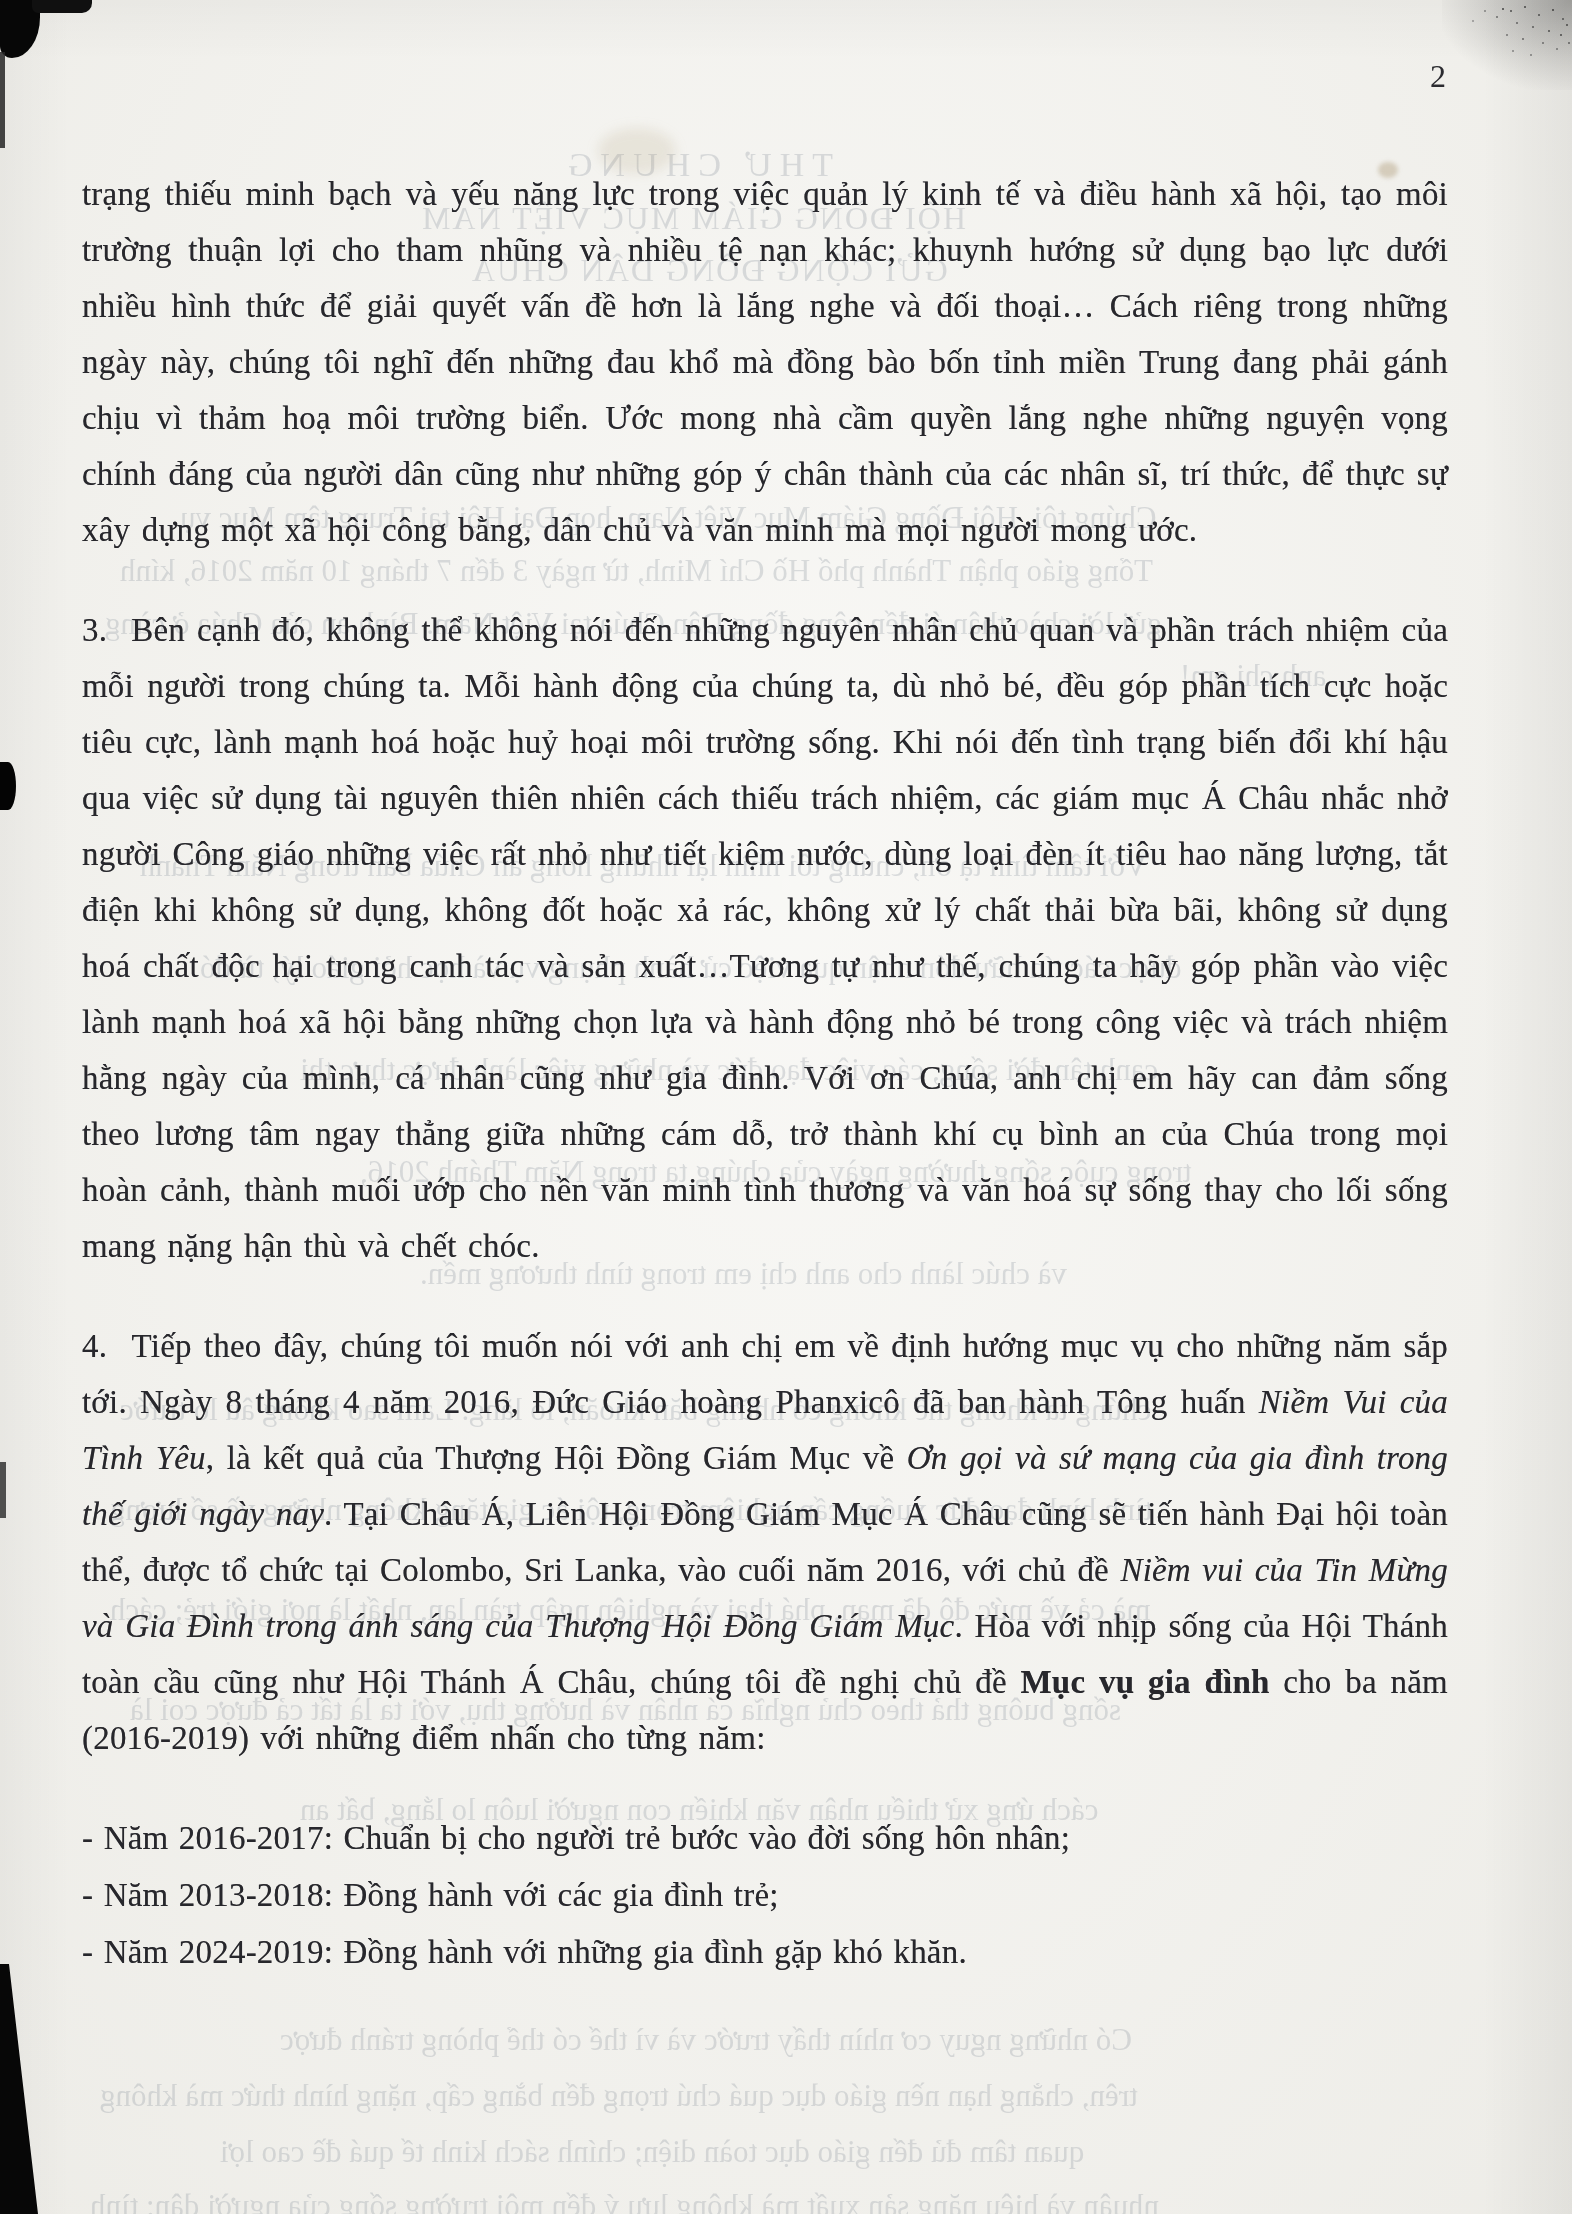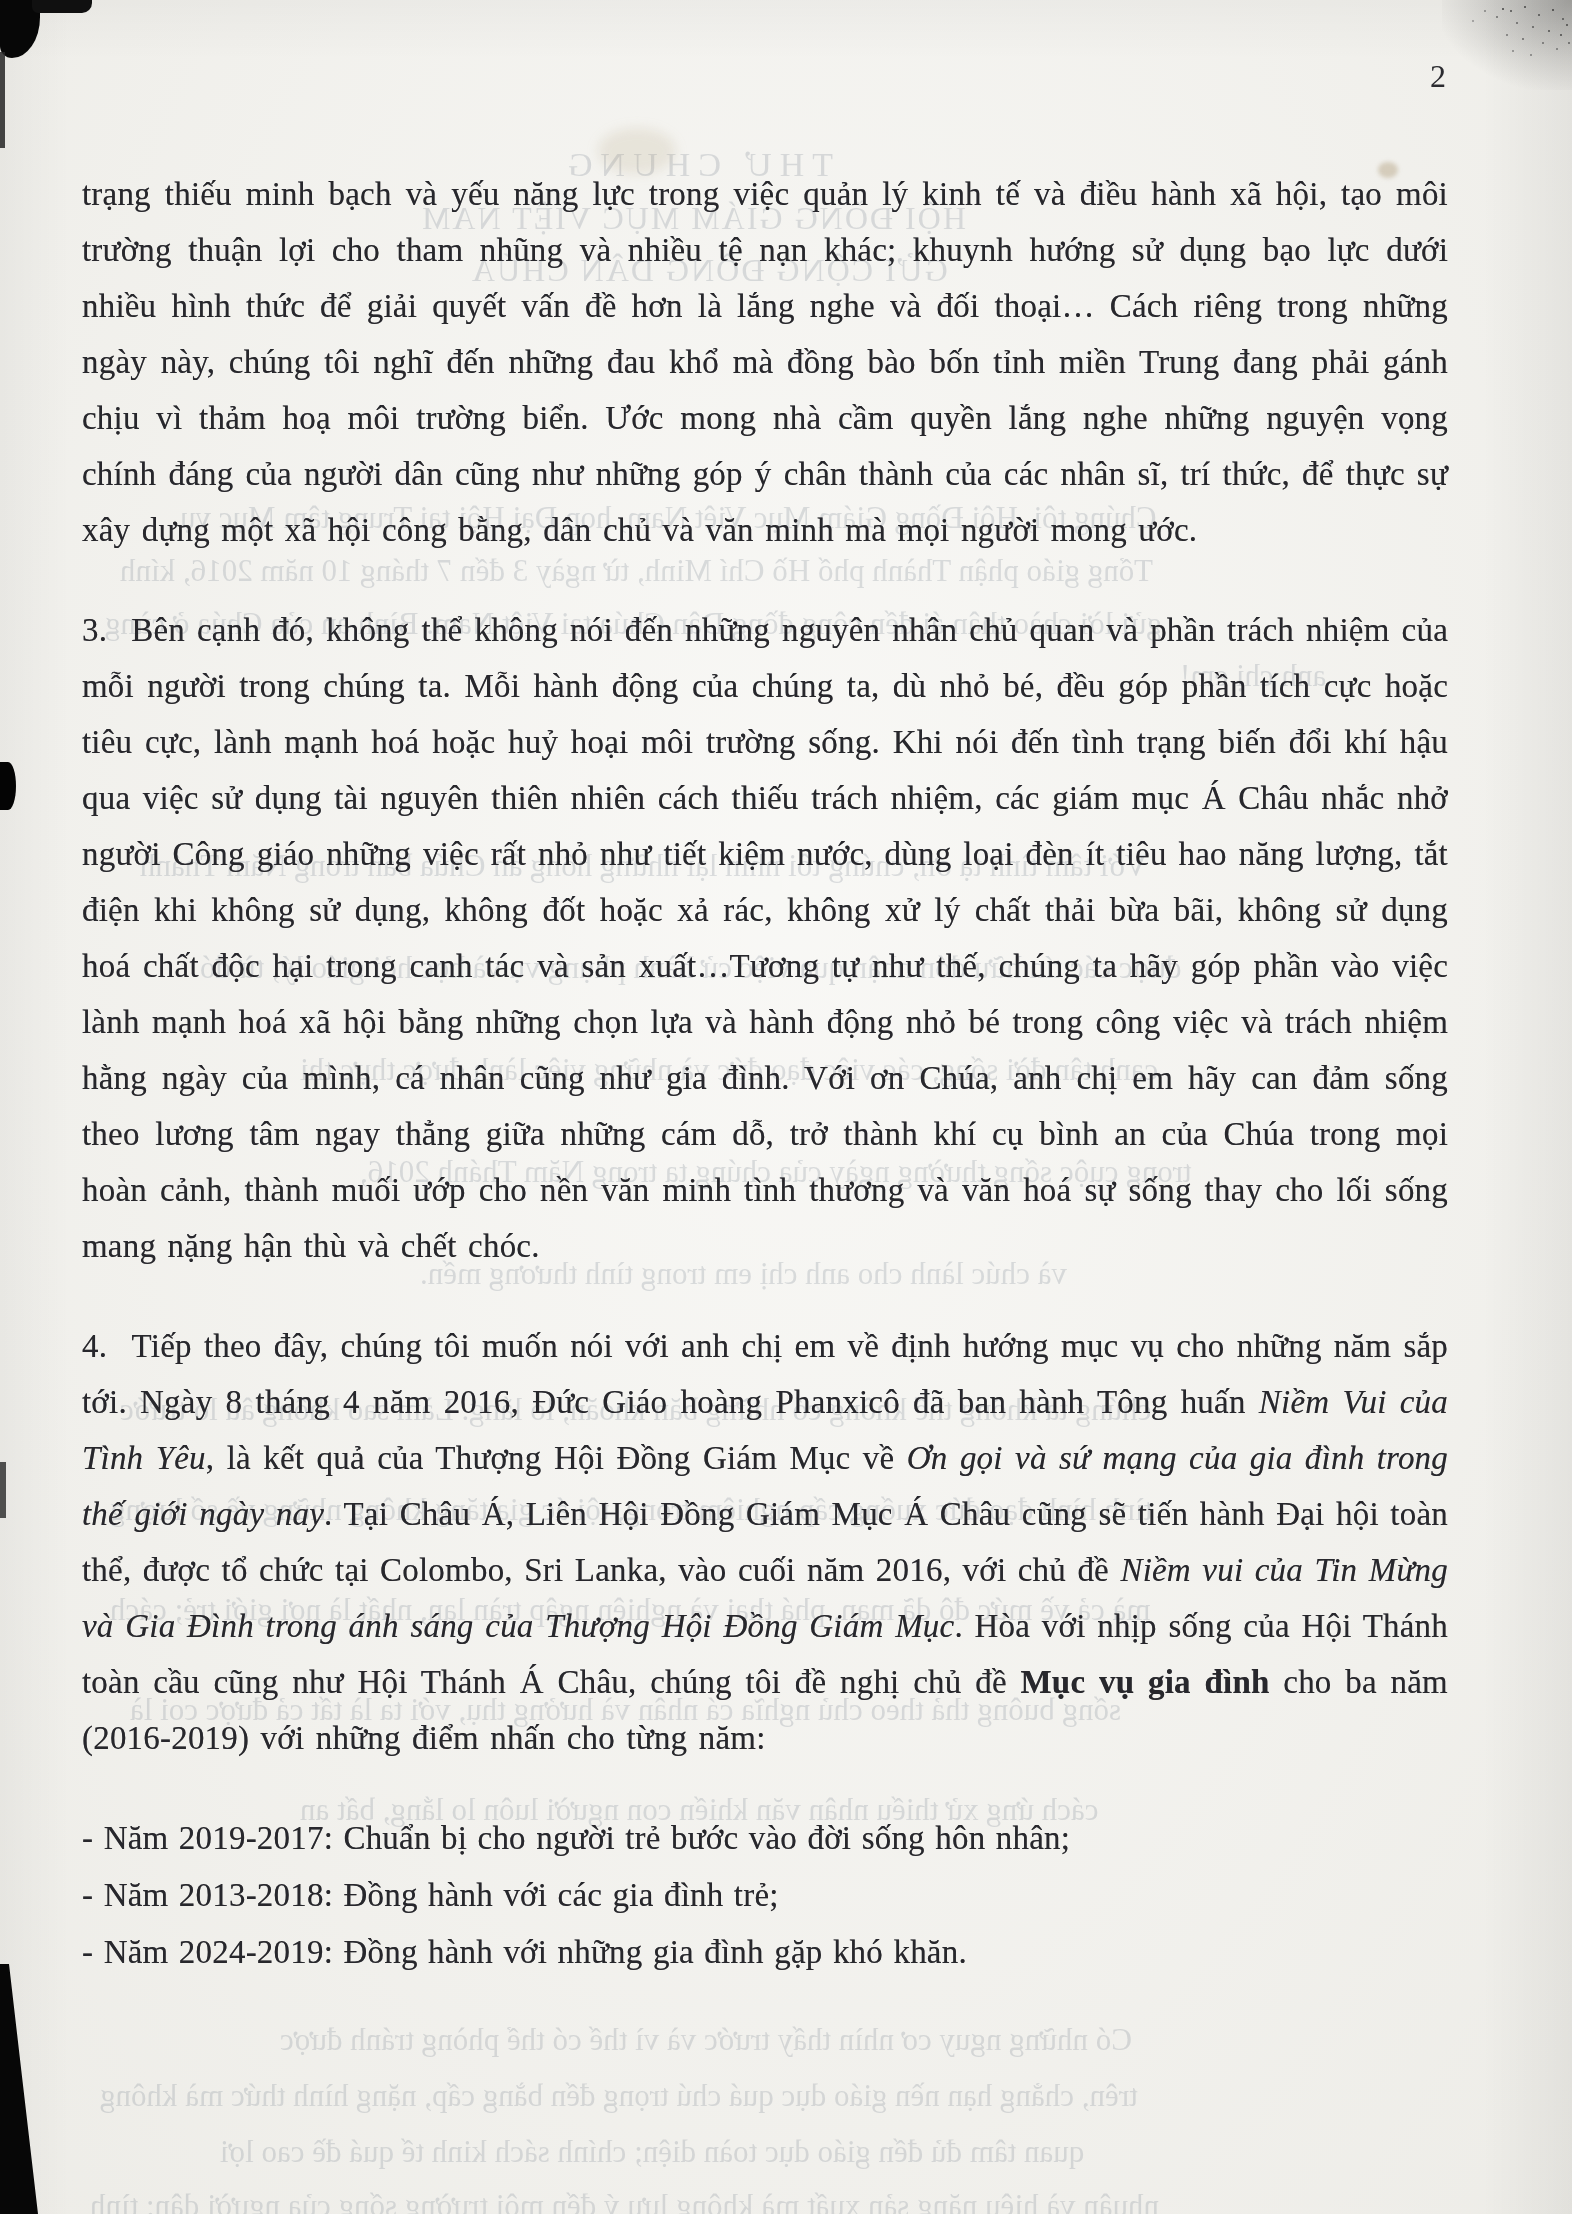--- a/index.html
+++ b/index.html
@@ -102,21 +102,21 @@
 
   <div class="pagenum">2</div>
 
   <div class="content">
     <div id="paragraphs">
         <p class="para"><span>trạng thiếu minh bạch và yếu năng lực trong việc quản lý kinh tế và điều hành xã hội, tạo môi trường thuận lợi cho tham nhũng và nhiều tệ nạn khác; khuynh hướng sử dụng bạo lực dưới nhiều hình thức để giải quyết vấn đề hơn là lắng nghe và đối thoại… Cách riêng trong những ngày này, chúng tôi nghĩ đến những đau khổ mà đồng bào bốn tỉnh miền Trung đang phải gánh chịu vì thảm hoạ môi trường biển. Ước mong nhà cầm quyền lắng nghe những nguyện vọng chính đáng của người dân cũng như những góp ý chân thành của các nhân sĩ, trí thức, để thực sự xây dựng một xã hội công bằng, dân chủ và văn minh mà mọi người mong ước.</span></p>
         <p class="para"><span>3.&nbsp;&nbsp;Bên cạnh đó, không thể không nói đến những nguyên nhân chủ quan và phần trách nhiệm của mỗi người trong chúng ta. Mỗi hành động của chúng ta, dù nhỏ bé, đều góp phần tích cực hoặc tiêu cực, lành mạnh hoá hoặc huỷ hoại môi trường sống. Khi nói đến tình trạng biến đổi khí hậu qua việc sử dụng tài nguyên thiên nhiên cách thiếu trách nhiệm, các giám mục Á Châu nhắc nhở người Công giáo những việc rất nhỏ như tiết kiệm nước, dùng loại đèn ít tiêu hao năng lượng, tắt điện khi không sử dụng, không đốt hoặc xả rác, không xử lý chất thải bừa bãi, không sử dụng hoá chất độc hại trong canh tác và sản xuất…Tương tự như thế, chúng ta hãy góp phần vào việc lành mạnh hoá xã hội bằng những chọn lựa và hành động nhỏ bé trong công việc và trách nhiệm hằng ngày của mình, cá nhân cũng như gia đình. Với ơn Chúa, anh chị em hãy can đảm sống theo lương tâm ngay thẳng giữa những cám dỗ, trở thành khí cụ bình an của Chúa trong mọi hoàn cảnh, thành muối ướp cho nền văn minh tình thương và văn hoá sự sống thay cho lối sống mang nặng hận thù và chết chóc.</span></p>
         <p class="para"><span>4.&nbsp;&nbsp;Tiếp theo đây, chúng tôi muốn nói với anh chị em về định hướng mục vụ cho những năm sắp tới. Ngày 8 tháng 4 năm 2016, Đức Giáo hoàng Phanxicô đã ban hành Tông huấn </span><i>Niềm Vui của Tình Yêu</i><span>, là kết quả của Thượng Hội Đồng Giám Mục về </span><i>Ơn gọi và sứ mạng của gia đình trong thế giới ngày nay</i><span>. Tại Châu Á, Liên Hội Đồng Giám Mục Á Châu cũng sẽ tiến hành Đại hội toàn thể, được tổ chức tại Colombo, Sri Lanka, vào cuối năm 2016, với chủ đề </span><i>Niềm vui của Tin Mừng và Gia Đình trong ánh sáng của Thượng Hội Đồng Giám Mục</i><span>. Hòa với nhịp sống của Hội Thánh toàn cầu cũng như Hội Thánh Á Châu, chúng tôi đề nghị chủ đề </span><b>Mục vụ gia đình</b><span> cho ba năm (2016-2019) với những điểm nhấn cho từng năm:</span></p>
       </div>
     <div id="plan-list" class="plan-list">
-        <div class="list-line">- Năm 2019-2017: Chuẩn bị cho người trẻ bước vào đời sống hôn nhân;</div>
+        <div class="list-line">- Năm 2016-2017: Chuẩn bị cho người trẻ bước vào đời sống hôn nhân;</div>
         <div class="list-line">- Năm 2013-2018: Đồng hành với các gia đình trẻ;</div>
         <div class="list-line">- Năm 2024-2019: Đồng hành với những gia đình gặp khó khăn.</div>
       </div>
   </div>
 
   <div class="art art-tl-blob"></div>
   <div class="art art-tl-dash"></div>
   <div class="art art-left-line"></div>
   <div class="art art-left-mid"></div>
   <div class="art art-left-low"></div>

